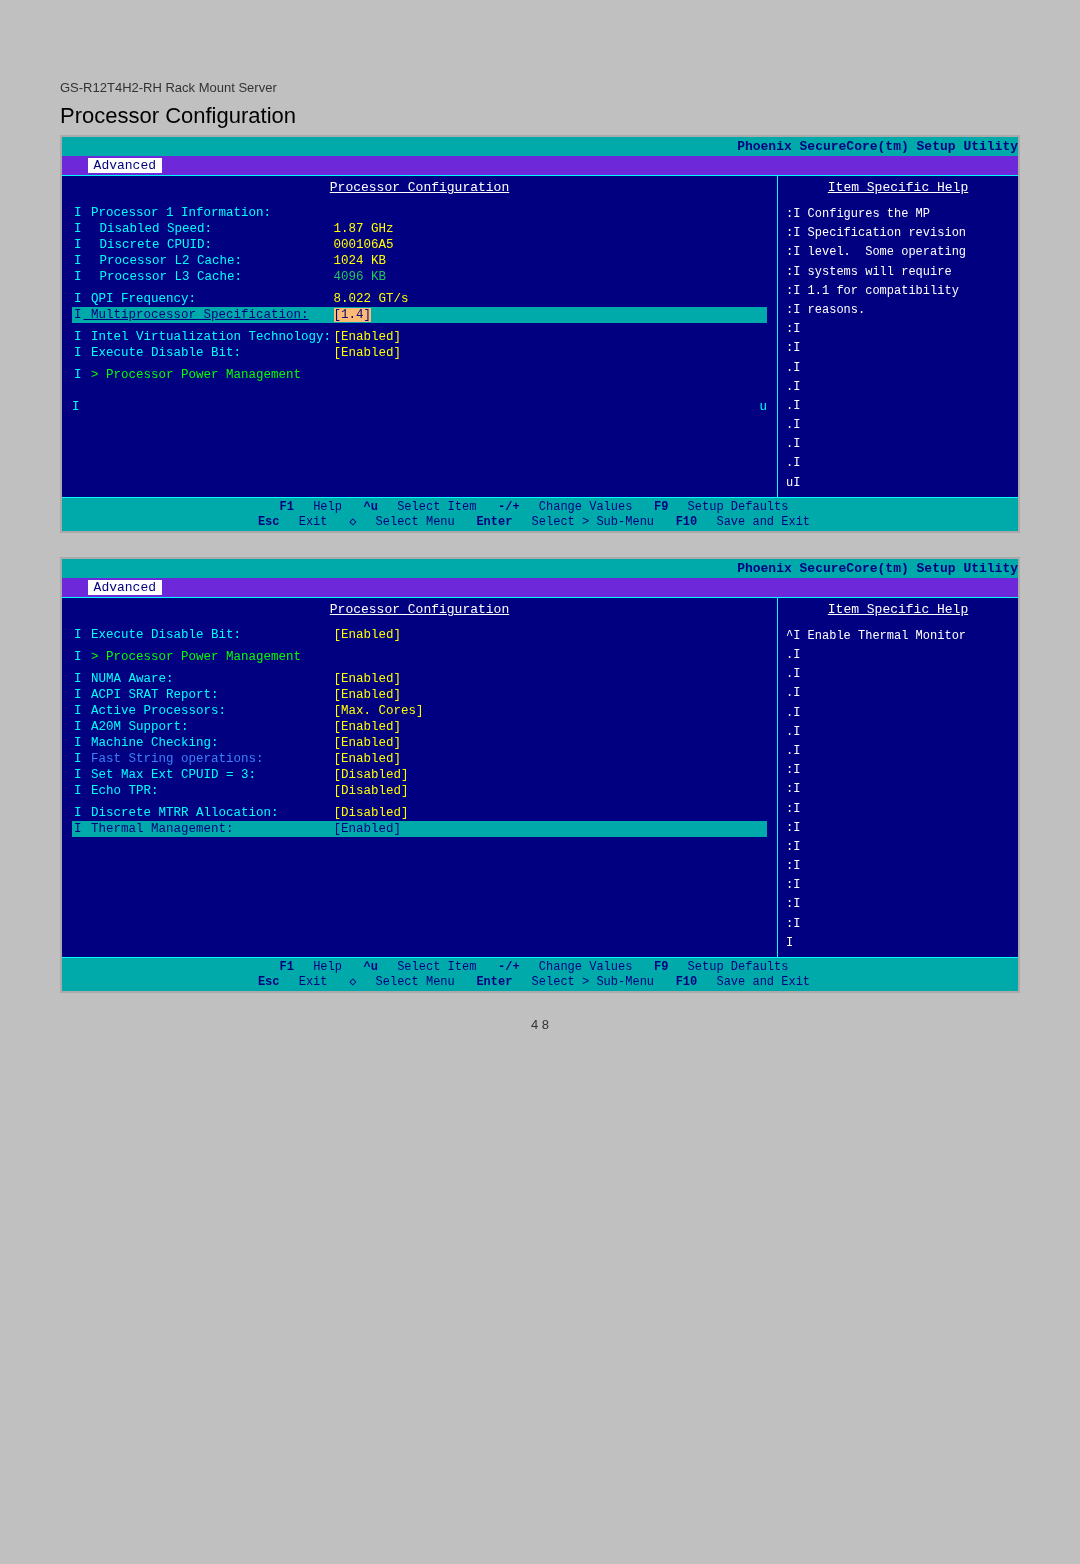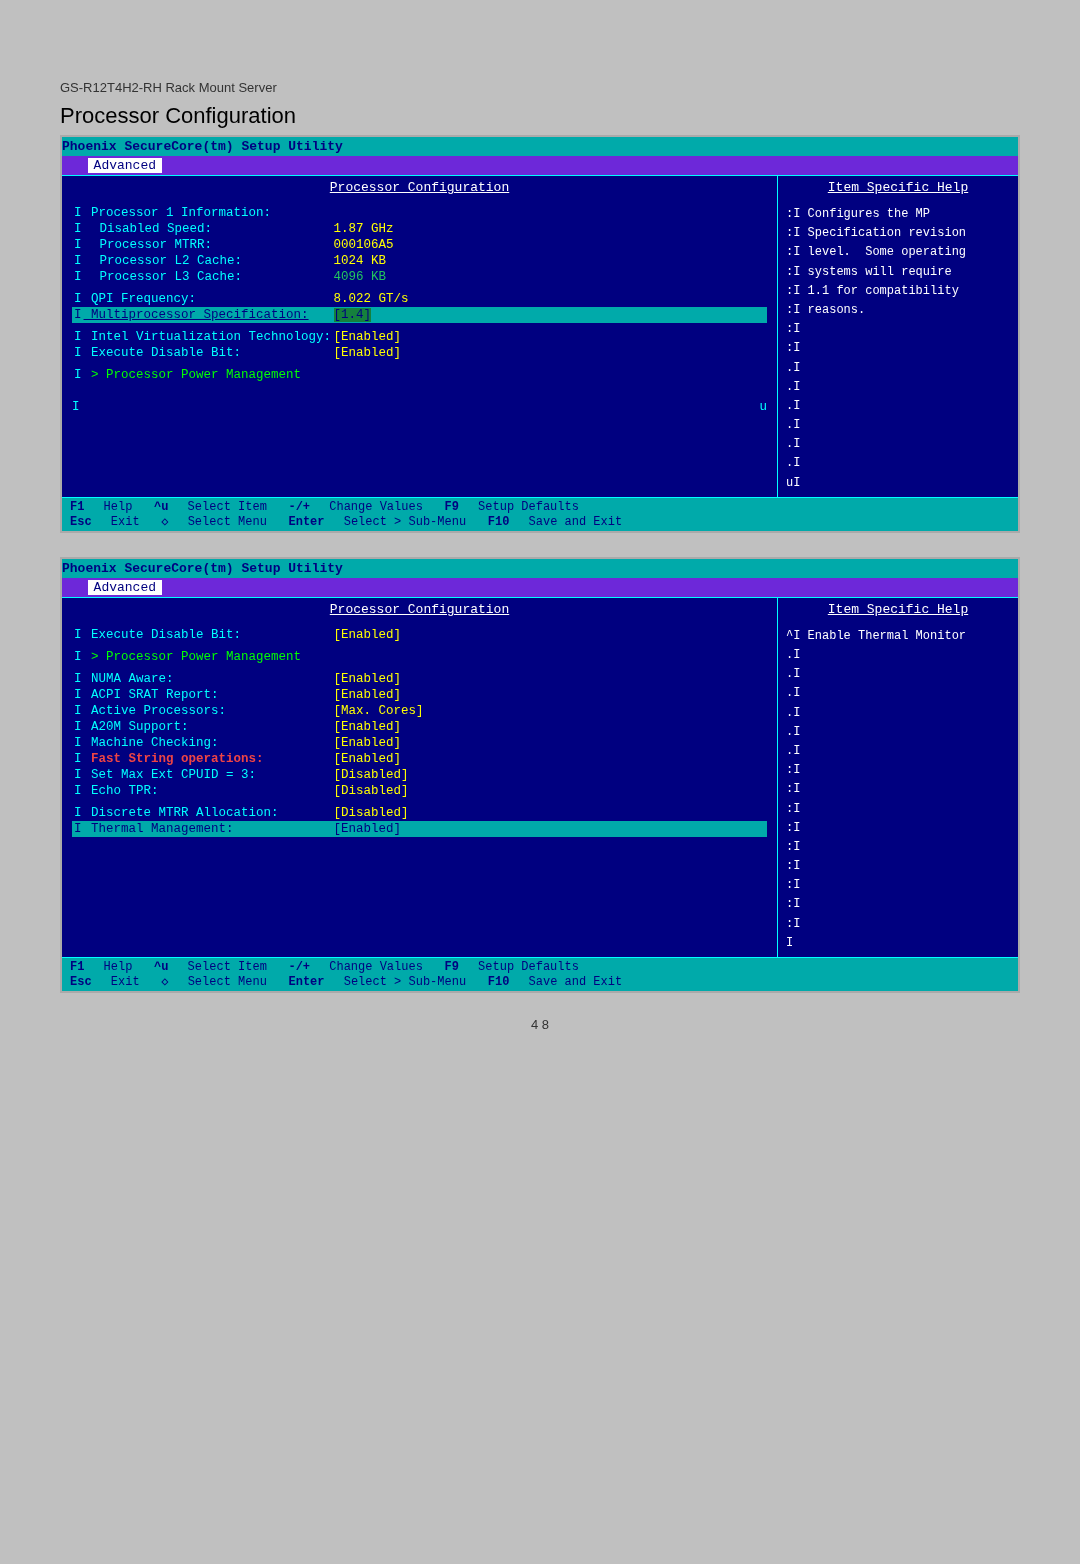--- a/index.html
+++ b/index.html
@@ -41,21 +41,21 @@
       font-family: 'Courier New', Courier, monospace;
       font-size: 13px;
       width: 100%;
       margin-bottom: 24px;
       border: 2px solid #aaa;
     }
 
     .bios-titlebar {
       background: #00aaaa;
       color: #000080;
-      text-align: left;
+      text-align: right;
       padding: 2px 0;
       font-weight: bold;
       font-size: 13px;
     }
 
     .bios-menubar {
       background: #6d28d9;
       color: #ffff00;
       padding: 2px 10px;
       font-size: 13px;
@@ -64,21 +64,21 @@
     .bios-menubar span.active {
       background: #ffffff;
       color: #000080;
       padding: 0 6px;
     }
 
     .bios-statusbar {
       background: #00aaaa;
       color: #000080;
       display: flex;
-      justify-content: space-between;
+      justify-content: center;
       padding: 2px 8px;
       font-size: 12px;
       flex-wrap: wrap;
     }
 
     .bios-statusbar .key {
       color: #000080;
       font-weight: bold;
     }
 
@@ -129,21 +129,21 @@
           <span class="vert-border">I</span>
           <span style="color:#00ffff;">&nbsp;Processor 1 Information:</span>
         </div>
         <div class="row-line">
           <span class="vert-border">I</span>
           <span style="color:#00ffff; padding-left:16px; width:250px;">Disabled Speed:</span>
           <span style="color:#ffff00;font-family:Liberation Mono, monospace;">1.87 GHz</span>
         </div>
         <div class="row-line">
           <span class="vert-border">I</span>
-          <span style="color:#00ffff; padding-left:16px; width:250px;">Processor MTRR:</span>
+          <span style="color:#00ffff; padding-left:16px; width:250px;">Discrete CPUID:</span>
           <span style="color:#ffff00;">000106A5</span>
         </div>
         <div class="row-line">
           <span class="vert-border">I</span>
           <span style="color:#00ffff; padding-left:16px; width:250px;">Processor L2 Cache:</span>
           <span style="color:#ffff00;">1024 KB</span>
         </div>
         <div class="row-line">
           <span class="vert-border">I</span>
           <span style="color:#00ffff; padding-left:16px; width:250px;">Processor L3 Cache:</span>
@@ -151,21 +151,21 @@
         </div>
         <div style="height:6px;"></div>
         <div class="row-line">
           <span class="vert-border">I</span>
           <span style="color:#00ffff; width:250px;">&nbsp;QPI Frequency:</span>
           <span style="color:#ffff00;">8.022 GT/s</span>
         </div>
         <div class="row-line" style="background:#00aaaa;">
           <span style="color:#000080; padding:0 2px;">I</span>
           <span style="color:#000080; width:250px;text-decoration:underline;">&nbsp;Multiprocessor Specification:</span>
-          <span style="color:#000080; background:#15803d;">[1.4]</span>
+          <span style="color:#000080; background:#fdba74;">[1.4]</span>
         </div>
         <div style="height:6px;"></div>
         <div class="row-line">
           <span class="vert-border">I</span>
           <span style="color:#00ffff; width:250px;">&nbsp;Intel Virtualization Technology:</span>
           <span style="color:#ffff00;">[Enabled]</span>
         </div>
         <div class="row-line">
           <span class="vert-border">I</span>
           <span style="color:#00ffff; width:250px;">&nbsp;Execute Disable Bit:</span>
@@ -258,21 +258,21 @@
           <span style="color:#00ffff; width:250px;">&nbsp;A20M Support:</span>
           <span style="color:#ffff00;">[Enabled]</span>
         </div>
         <div class="row-line">
           <span class="vert-border">I</span>
           <span style="color:#00ffff; width:250px;">&nbsp;Machine Checking:</span>
           <span style="color:#ffff00;">[Enabled]</span>
         </div>
         <div class="row-line">
           <span class="vert-border">I</span>
-          <span style="color:#ef4444; width:250px;font-weight:bold;">&nbsp;Fast String operations:</span>
+          <span style="color:#3b82f6; width:250px;">&nbsp;Fast String operations:</span>
           <span style="color:#ffff00;">[Enabled]</span>
         </div>
         <div class="row-line">
           <span class="vert-border">I</span>
           <span style="color:#00ffff; width:250px;">&nbsp;Set Max Ext CPUID = 3:</span>
           <span style="color:#ffff00;">[Disabled]</span>
         </div>
         <div class="row-line">
           <span class="vert-border">I</span>
           <span style="color:#00ffff; width:250px;">&nbsp;Echo TPR:</span>

